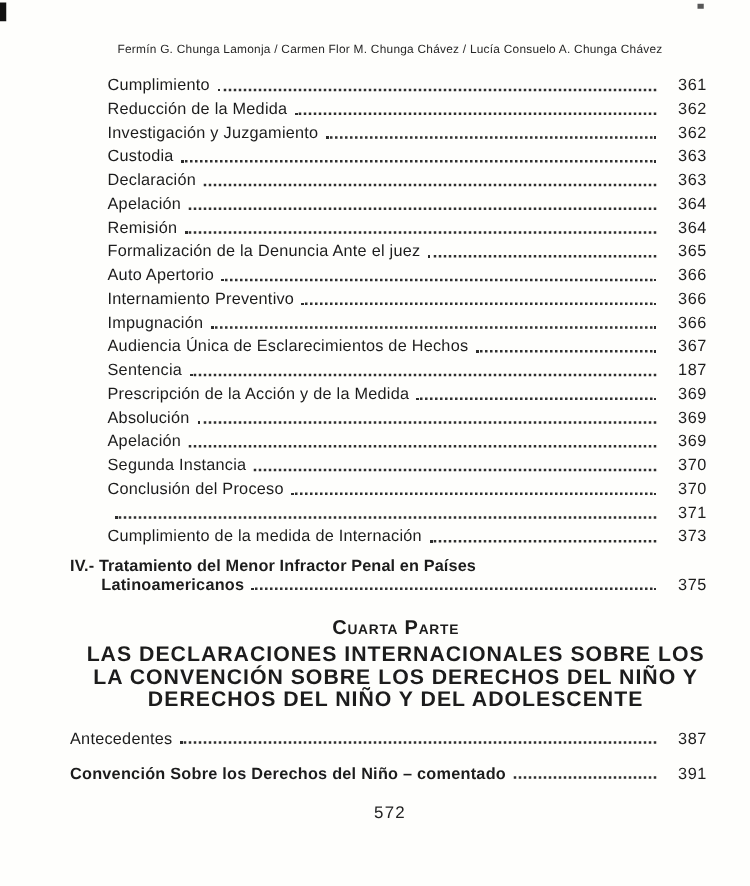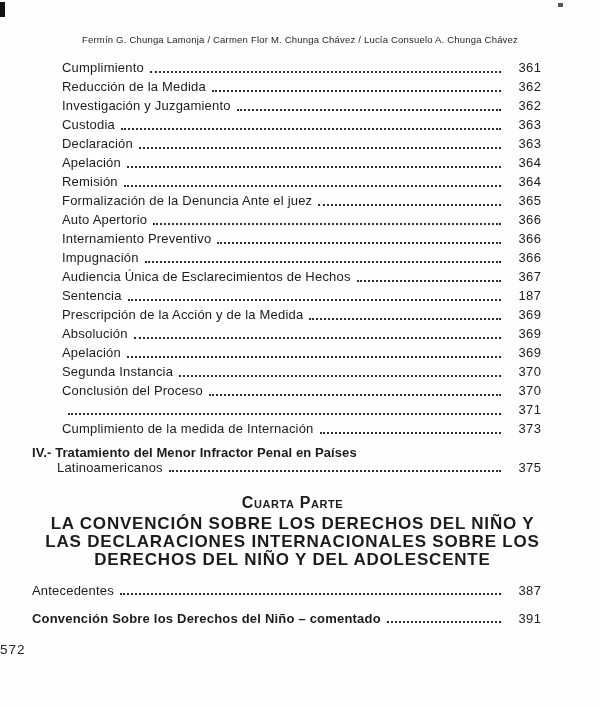--- a/index.html
+++ b/index.html
@@ -10,20 +10,21 @@
   .page{
     position:relative;
     width:600px;height:709px;
     margin:0 auto;
     background:var(--paper);
     color:var(--ink);
     font-family:"Liberation Sans","DejaVu Sans",sans-serif;
     overflow:hidden;
     box-sizing:border-box;
     padding-top:33px;
+    padding-left:24px;
   }
   
   .artifact-left{
     position:absolute;left:0;top:2px;width:5px;height:15px;
     background:#111;
   }
   .artifact-speck{
     position:absolute;left:558px;top:3px;width:5px;height:4px;
     background:#575757;
   }
@@ -46,32 +47,32 @@
   .toc-row.bold .toc-label{font-weight:700;}
   .leader{flex:1 1 auto;min-width:10px;position:relative;margin:0 6px;}
   .leader::after{
     content:"";position:absolute;left:0;right:0;bottom:4px;
     border-bottom:2px dotted #2e2e2e;
   }
   .toc-page{flex:0 0 46px;text-align:center;font-weight:400;letter-spacing:0.5px;}
   .iv-block{margin-top:7px;font-size:13px;}
   .iv-line1{font-weight:700;line-height:15px;white-space:nowrap;letter-spacing:0.1px;}
   .iv-row{display:flex;height:16px;line-height:16px;padding-left:25px;}
-  .iv-row .toc-label{font-weight:400;text-align:center;}
+  .iv-row .toc-label{font-weight:700;text-align:center;}
   .part-heading{margin-top:19px;text-align:center;}
   .part-kicker{
     font-variant:small-caps;
     font-weight:700;font-size:16px;line-height:16px;letter-spacing:0.6px;
   }
   .part-title{margin-top:4px;font-weight:700;font-size:17px;line-height:18px;letter-spacing:0.8px;}
   .part-title div{white-space:nowrap;}
   .toc2{margin-top:14px;}
   .toc2 .toc-row + .toc-row{margin-top:12px;}
   .page-footer{
-    margin-top:15px;
+    margin-top:15px;text-align:center;
     font-size:13.5px;letter-spacing:1px;color:#222;
   }
 </style>
 </head>
 <body>
 
 <div class="page">
 
   <div class="artifact-left"></div>
   <div class="artifact-speck"></div>
@@ -206,22 +207,22 @@
       <div class="iv-row">
         <span class="toc-label">Latinoamericanos</span>
         <span class="leader"></span>
         <span class="toc-page">375</span>
       </div>
     </div>
 
     <div class="part-heading">
       <div class="part-kicker">Cuarta Parte</div>
       <div class="part-title">
+        <div>LAS DECLARACIONES INTERNACIONALES SOBRE LOS</div>
         <div>LA CONVENCIÓN SOBRE LOS DERECHOS DEL NIÑO Y</div>
-        <div>LAS DECLARACIONES INTERNACIONALES SOBRE LOS</div>
         <div>DERECHOS DEL NIÑO Y DEL ADOLESCENTE</div>
       </div>
     </div>
 
     <div class="toc2">
   <div class="toc-row short">
     <span class="toc-label">Antecedentes</span>
     <span class="leader"></span>
     <span class="toc-page">387</span>
   </div>

